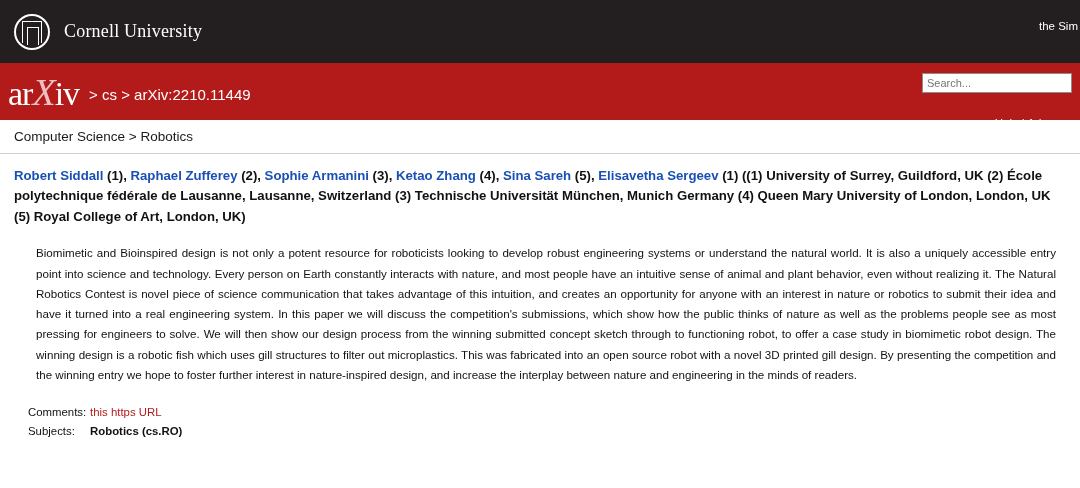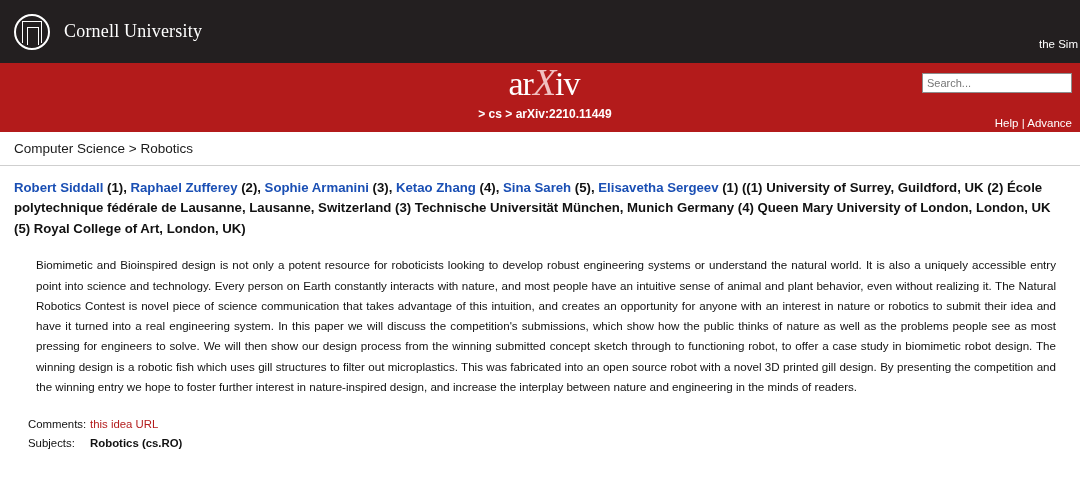--- a/index.html
+++ b/index.html
@@ -47,56 +47,54 @@
   }
   .cornell-name {
     color: #ffffff;
     font-size: 18px;
     margin-left: 14px;
     letter-spacing: .2px;
     font-family: "Liberation Serif", serif;
   }
   .cornell-right {
     position: absolute;
-    right: 0; top: 38px;
+    right: 0; top: 20px;
     color: #ffffff;
     font-size: 11.5px;
     padding-right: 2px;
     white-space: nowrap;
   }
 
   
   .arxiv-bar {
     background: #b31b1b;
-    height: 69px;
+    height: 57px;
     position: relative;
     display: flex;
     align-items: center;
-    flex-direction: column;
   }
   .arxiv-logo {
     color: #ffffff;
     font-size: 34px;
     font-family: "Liberation Serif", serif;
     letter-spacing: -1px;
     padding-left: 8px;
     line-height: 1;
   }
   .arxiv-logo .x {
     color: #f0c0c0;
     font-style: italic;
     font-size: 38px;
   }
   .breadcrumb-red {
     color: #ffffff;
-    font-size: 12px;
+    font-size: 15px;
     margin-left: 10px;
     padding-top: 6px;
     white-space: nowrap;
-    font-weight: bold;
   }
   .search-area {
     position: absolute;
     right: 8px; top: 10px;
     text-align: right;
     padding-right: 0;
   }
   .search-input {
     width: 150px;
     height: 20px;
@@ -205,21 +203,21 @@
 
   <div class="authors">
     <span style="color:#1a4fb4">Robert Siddall</span><span> (1), </span><span style="color:#1a4fb4">Raphael Zufferey</span><span> (2), </span><span style="color:#1a4fb4">Sophie Armanini</span><span> (3), </span><span style="color:#1a4fb4">Ketao Zhang</span><span> (4), </span><span style="color:#1a4fb4">Sina Sareh</span><span> (5), </span><span style="color:#1a4fb4">Elisavetha Sergeev</span><span> (1) </span><span>((1) University of Surrey, Guildford, UK (2) École polytechnique fédérale de Lausanne, Lausanne, Switzerland (3) Technische Universität München, Munich Germany (4) Queen Mary University of London, London, UK (5) Royal College of Art, London, UK)</span>
   </div>
 
   <div class="abstract">Biomimetic and Bioinspired design is not only a potent resource for roboticists looking to develop robust engineering systems or understand the natural world. It is also a uniquely accessible entry point into science and technology. Every person on Earth constantly interacts with nature, and most people have an intuitive sense of animal and plant behavior, even without realizing it. The Natural Robotics Contest is novel piece of science communication that takes advantage of this intuition, and creates an opportunity for anyone with an interest in nature or robotics to submit their idea and have it turned into a real engineering system. In this paper we will discuss the competition's submissions, which show how the public thinks of nature as well as the problems people see as most pressing for engineers to solve. We will then show our design process from the winning submitted concept sketch through to functioning robot, to offer a case study in biomimetic robot design. The winning design is a robotic fish which uses gill structures to filter out microplastics. This was fabricated into an open source robot with a novel 3D printed gill design. By presenting the competition and the winning entry we hope to foster further interest in nature-inspired design, and increase the interplay between nature and engineering in the minds of readers.</div>
 
   <div class="meta">
     <div class="meta-row">
       <div class="meta-label">Comments:</div>
-      <div class="meta-value"><span class="link">this idea URL</span></div>
+      <div class="meta-value"><span class="link">this https URL</span></div>
     </div>
     <div class="meta-row">
       <div class="meta-label">Subjects:</div>
       <div class="meta-value bold">Robotics (cs.RO)</div>
     </div>
 
   </div>
 </div>
 
 </body></html>

